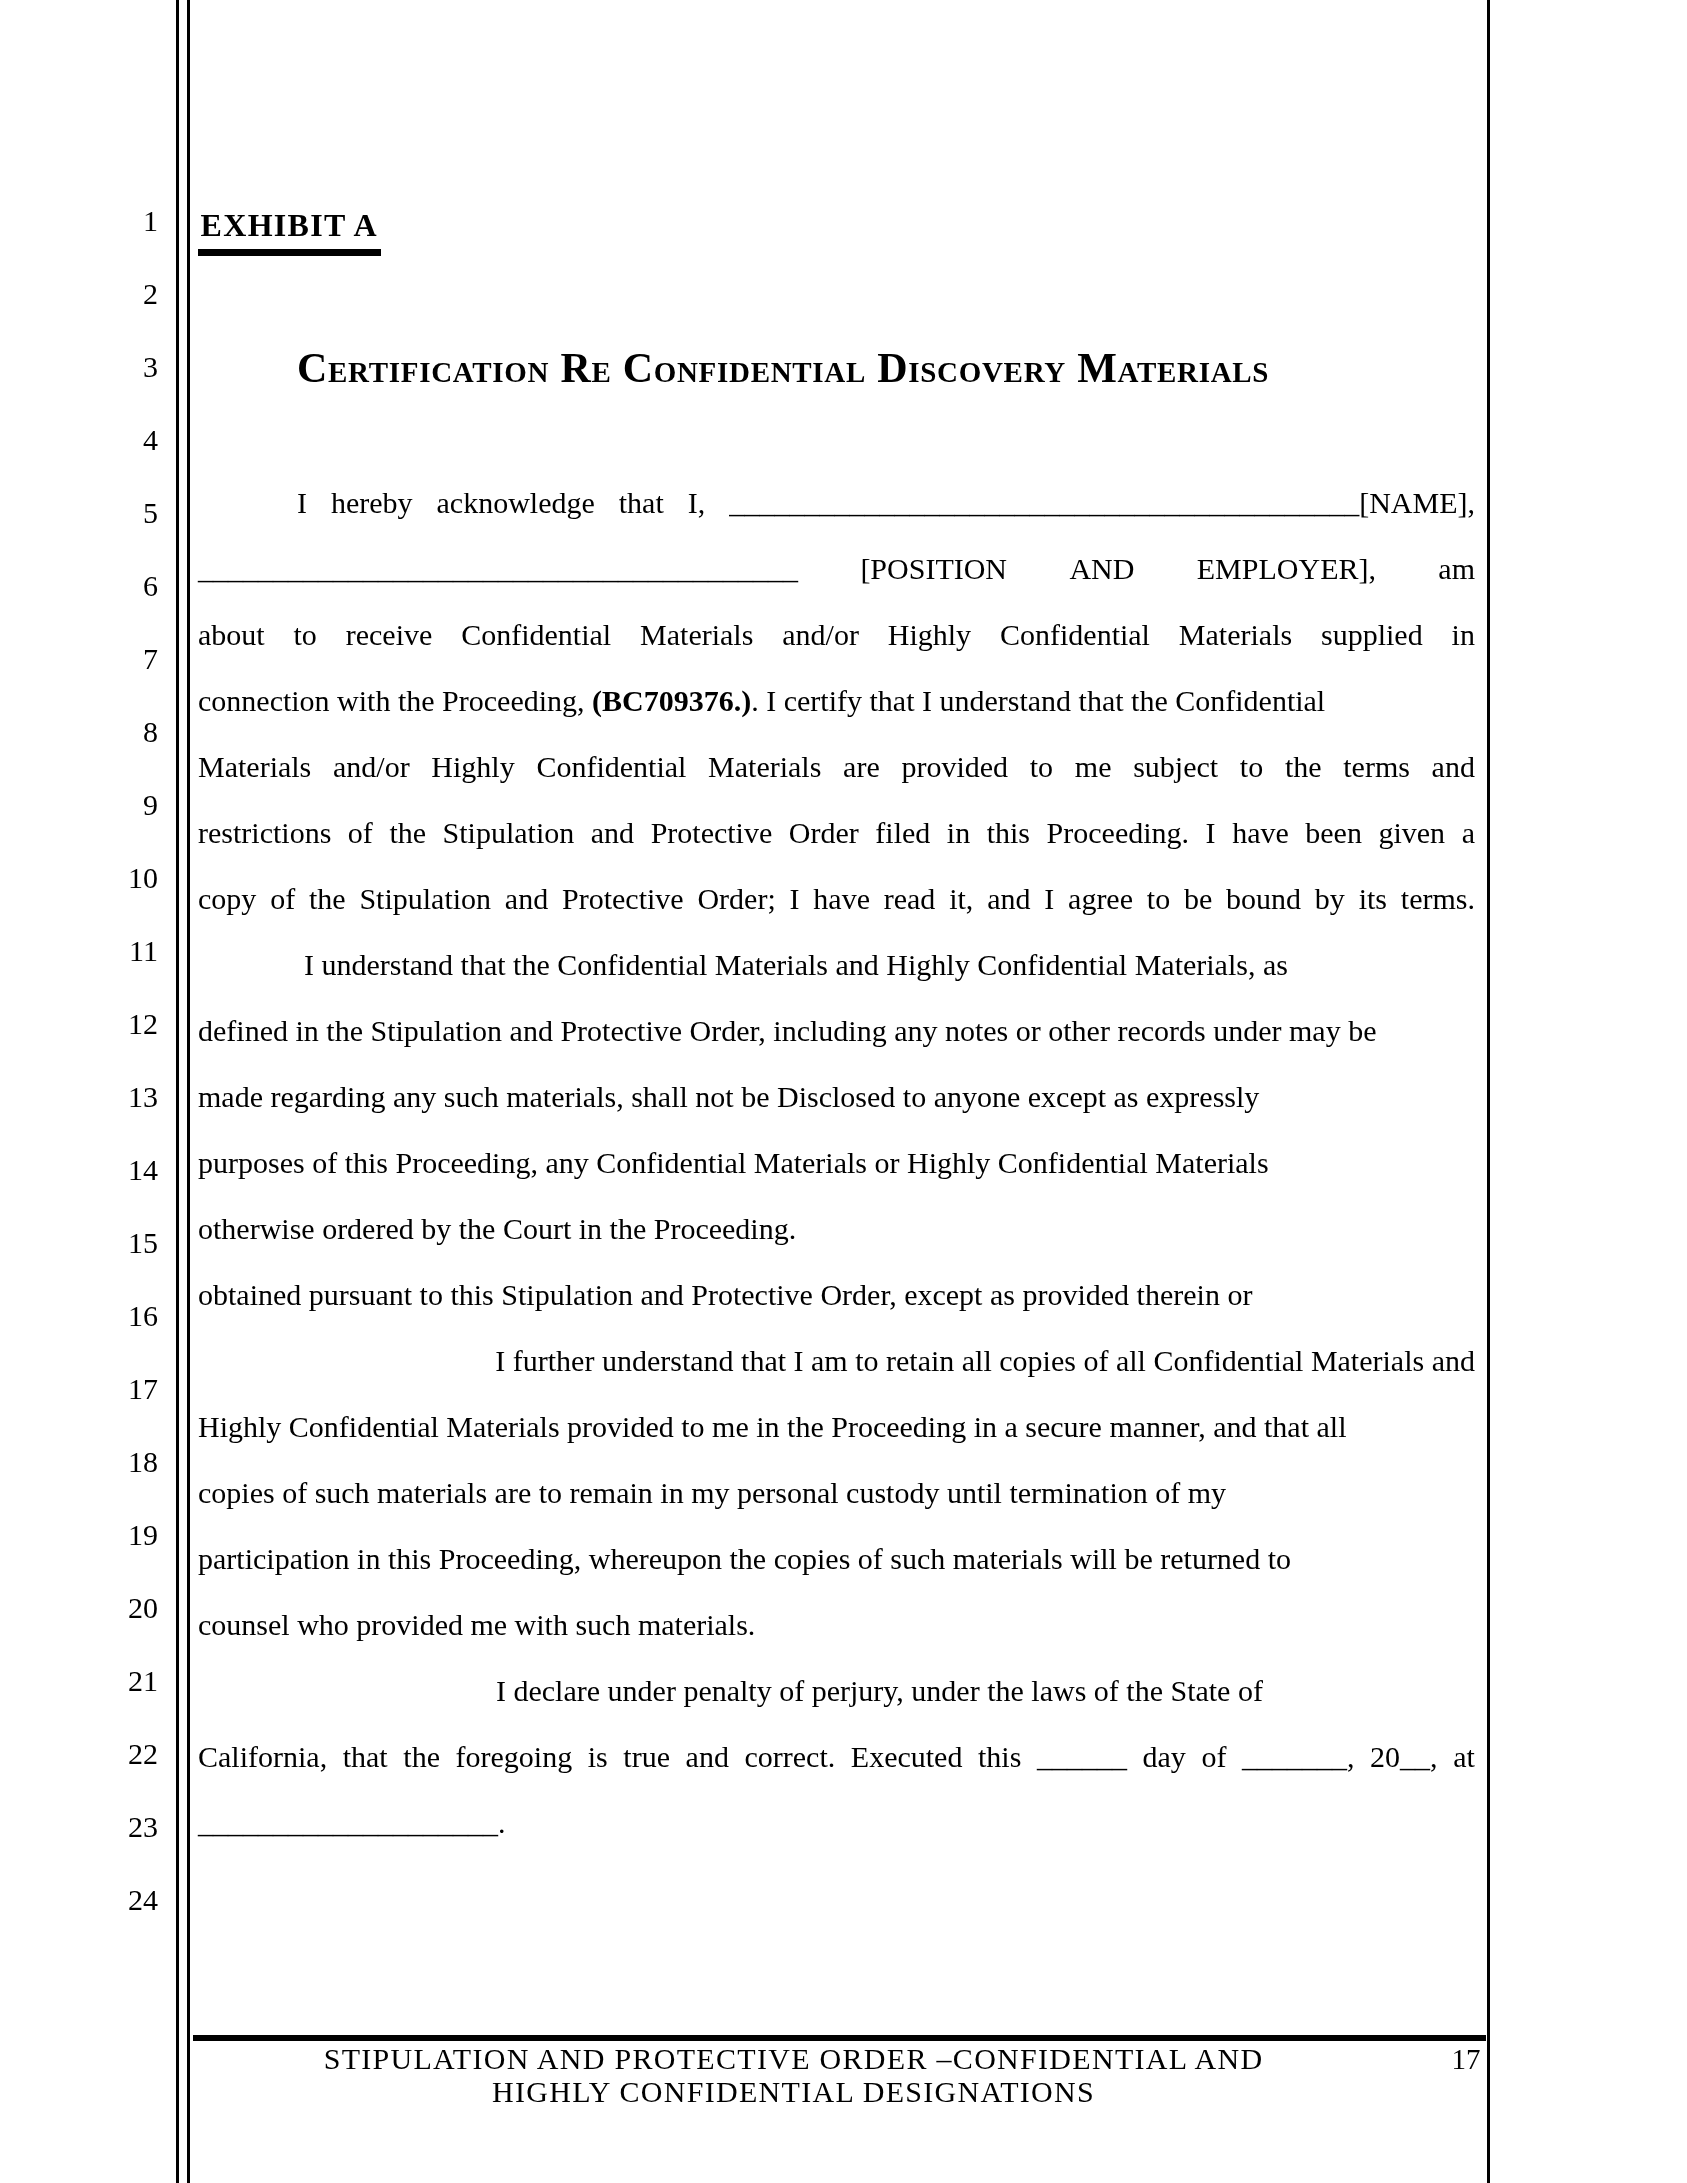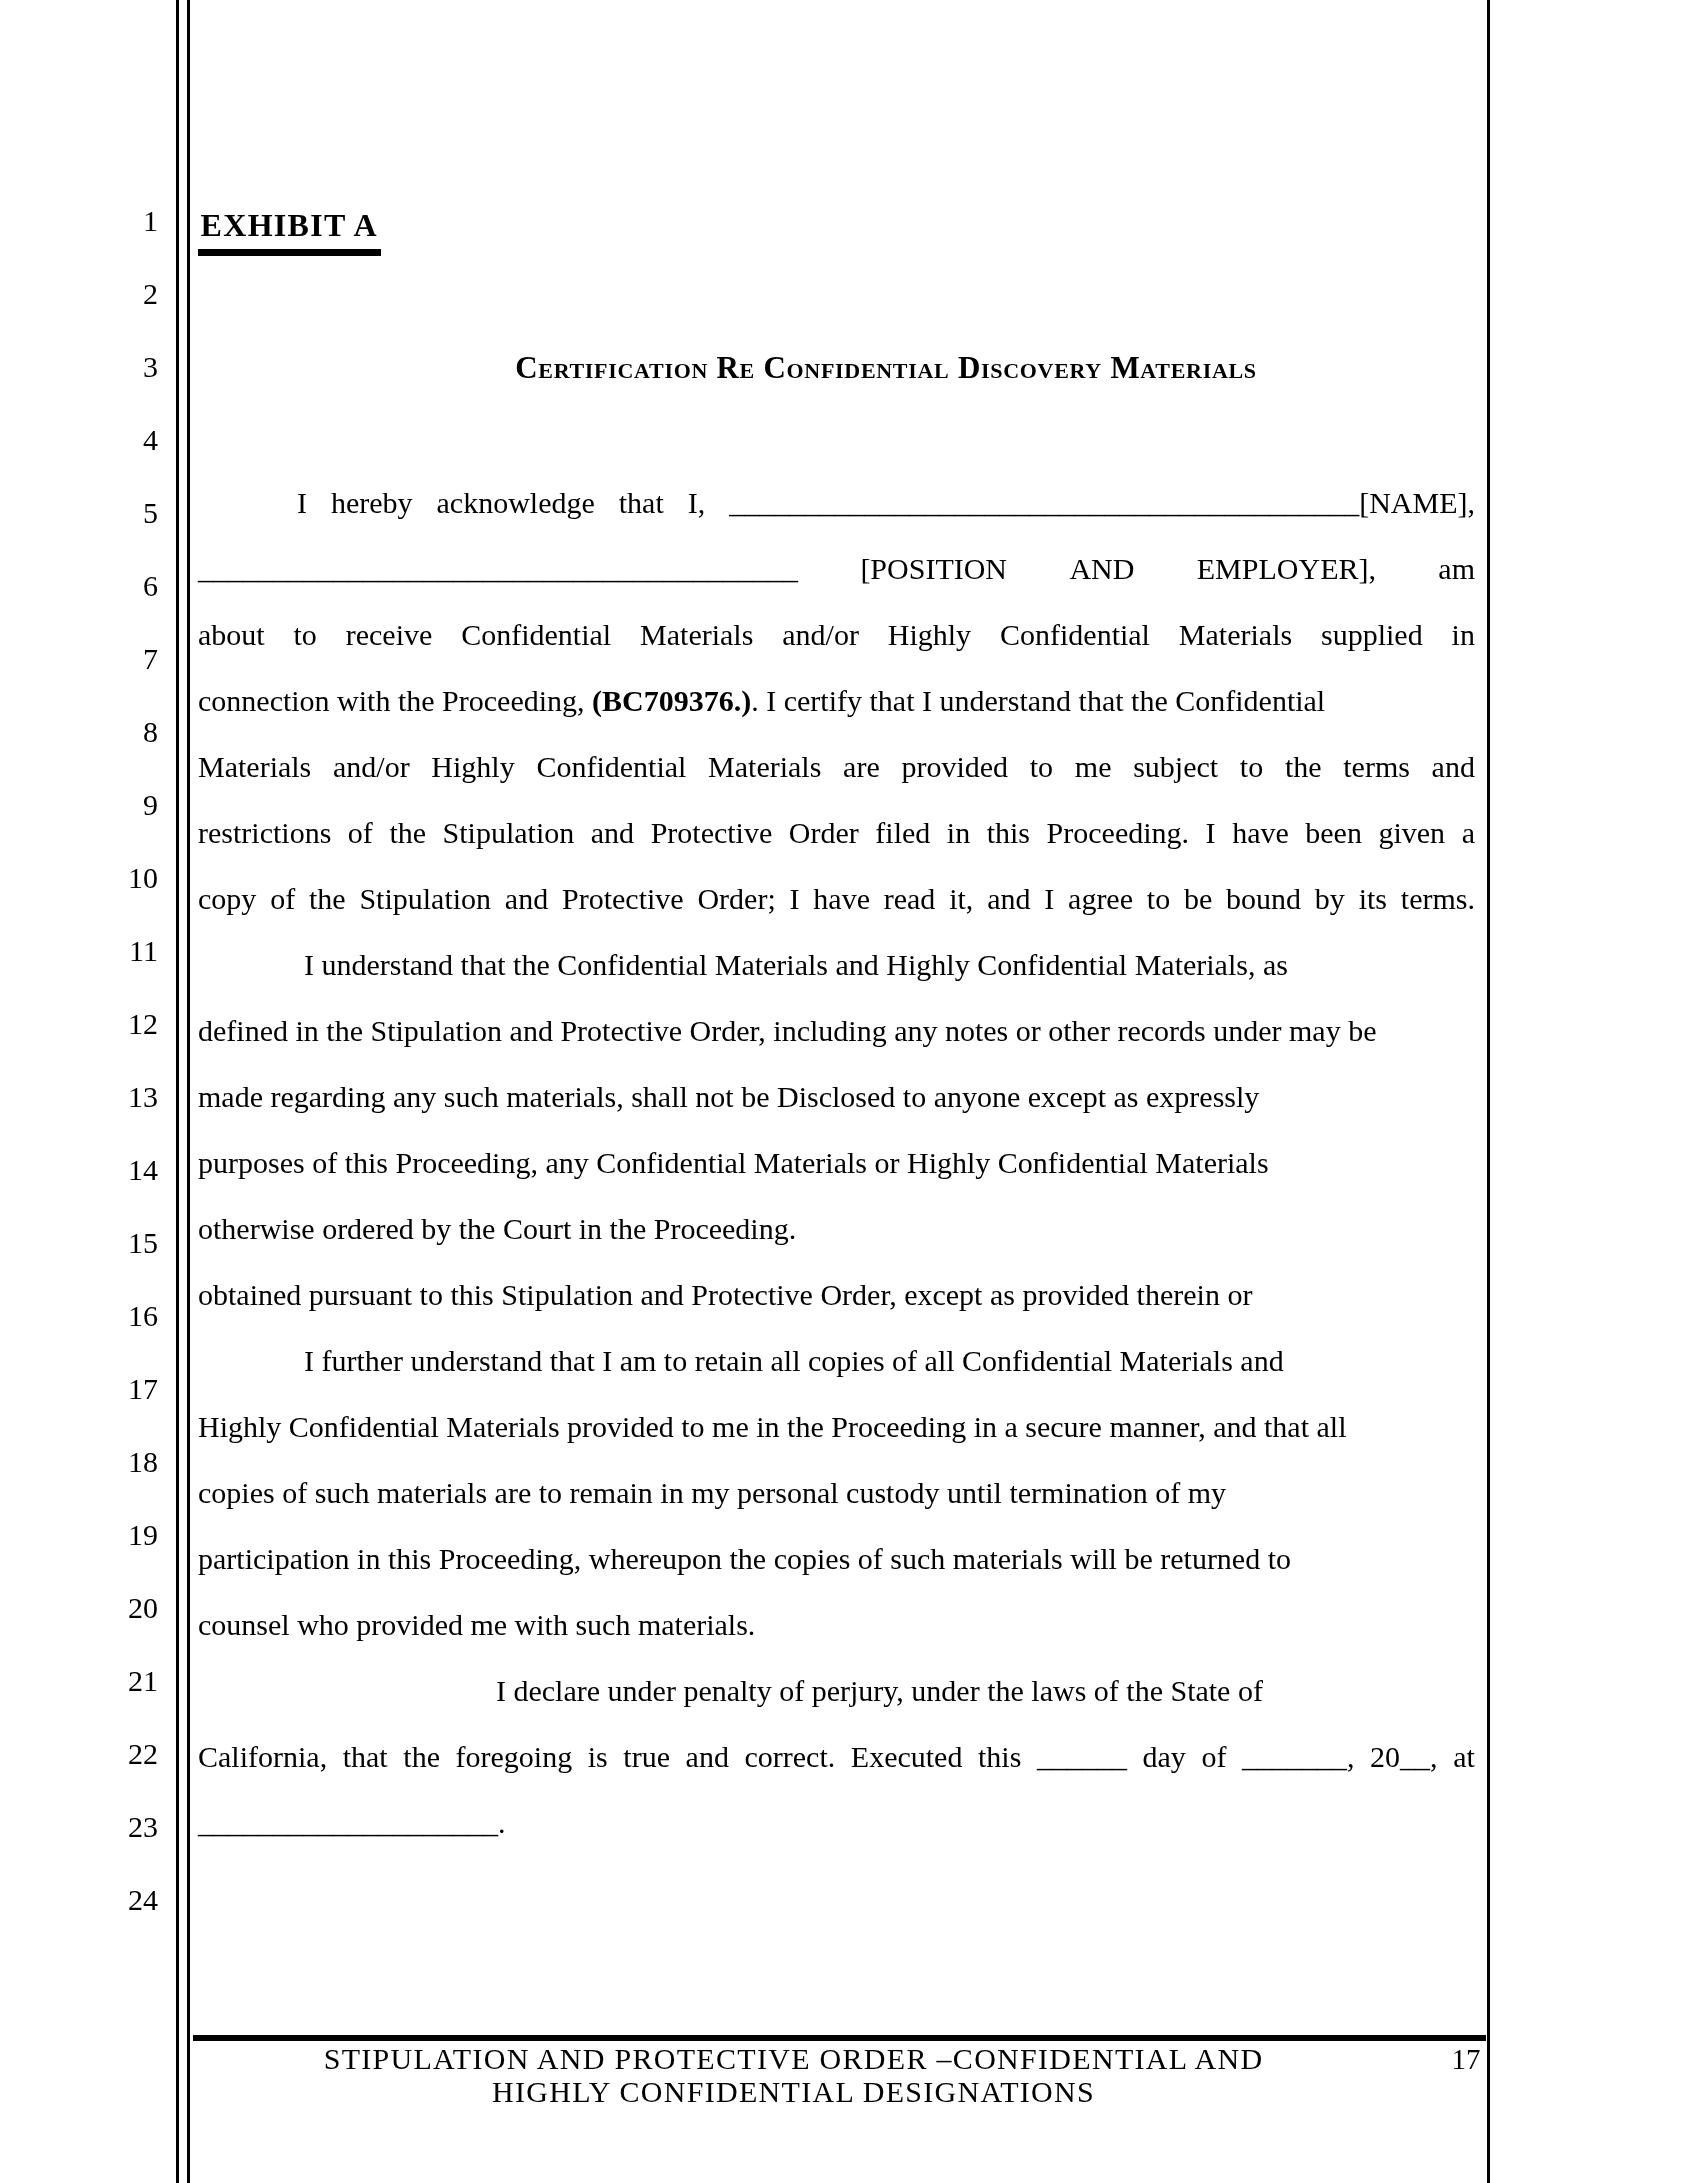--- a/index.html
+++ b/index.html
@@ -27,34 +27,34 @@
     position:absolute;left:198px;top:209px;width:1277px;
     text-align:left;font-size:32px;font-weight:bold;line-height:32px;
   }
   #exhibit-heading .u{
     display:inline-block;border-bottom:7.3px solid #000;padding:0 2.6px 8px 2.6px;
     letter-spacing:1.3px;
   }
   #certification-heading{
     position:absolute;left:198px;top:351px;width:1277px;
     padding-left:99px;box-sizing:content-box;width:1178px;
-    text-align:center;font-size:31px;font-weight:bold;line-height:34px;
+    font-size:42px;font-weight:bold;line-height:34px;
     font-variant:small-caps;letter-spacing:0.7px;
   }
   
   #body-text{
     position:absolute;left:198px;top:470px;width:1277px;
     font-size:30px;
   }
   .para .line{height:66px;line-height:66px;white-space:pre;overflow:visible;}
   .para .line.j{display:flex;justify-content:space-between;}
   .para .line.j span{white-space:pre;}
   .p1 .line:first-child{padding-left:99px;}
   .p2 .line:first-child{padding-left:106px;}
-  .p3 .line:first-child{padding-left:106px;}
+  .p3 .line:first-child{padding-left:106px;text-align:right;}
   .p4 .line:first-child{padding-left:298px;}
   .b{font-weight:bold;}
   
   #footer-rule{
     position:absolute;left:193px;top:2035px;width:1293px;height:6px;background:#000;
   }
   #footer-title{
     position:absolute;left:198px;top:2042px;width:1191px;
     text-align:center;font-size:30px;line-height:33px;letter-spacing:1.3px;
   }

